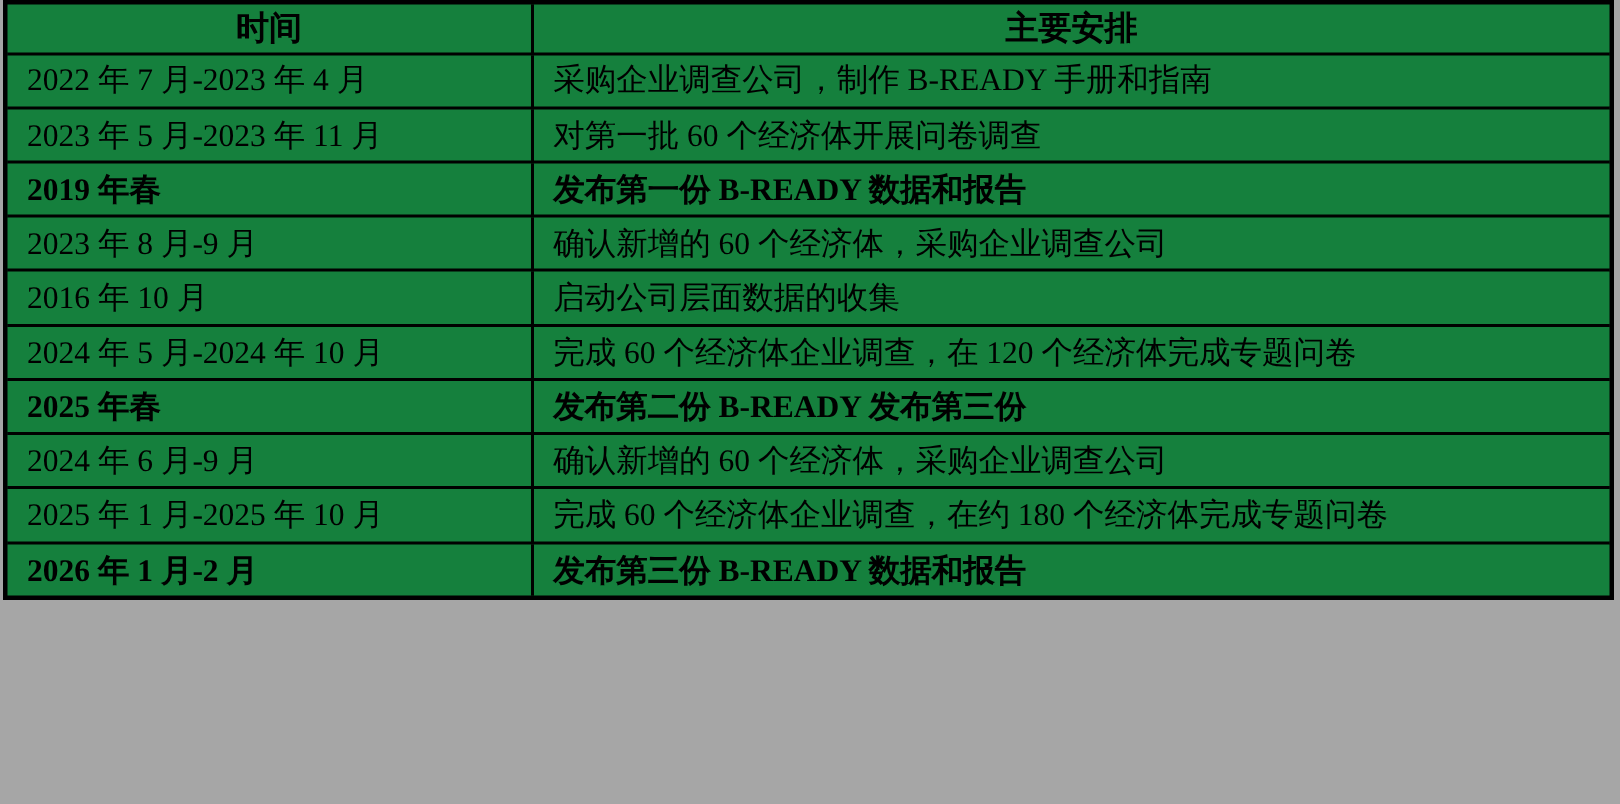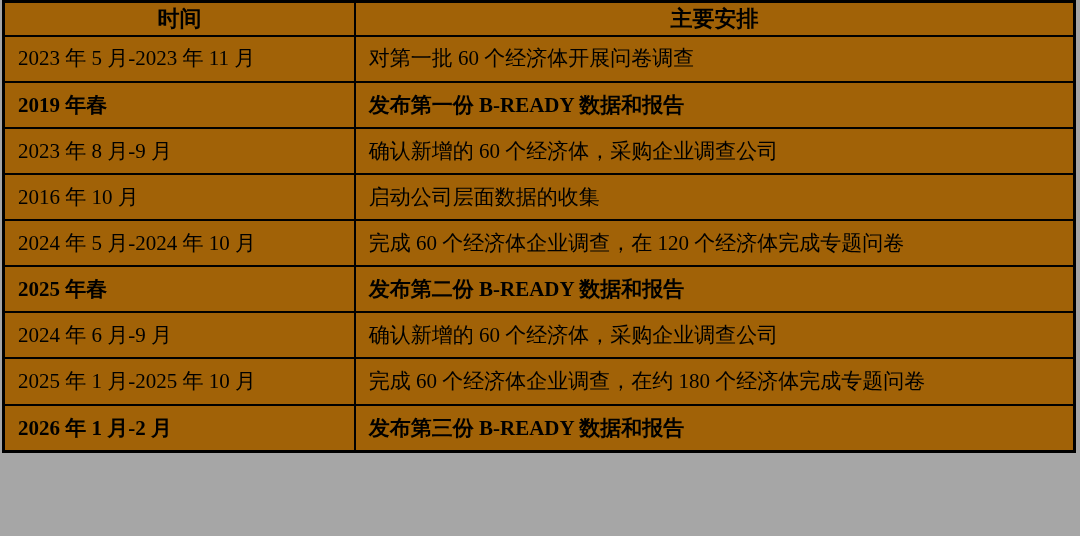--- a/index.html
+++ b/index.html
@@ -15,24 +15,24 @@
   .page {
     width: 1080px;
     height: 536px;
     position: relative;
   }
   table.schedule {
     position: absolute;
     left: 2px;
     top: 0px;
     width: 1074px;
-    height: 453px;
+    height: 400px;
     border-collapse: collapse;
     table-layout: fixed;
-    background: #a16207;
+    background: #15803d;
   }
   table.schedule, table.schedule th, table.schedule td {
     border: 2px solid #000000;
   }
   table.schedule { border-width: 3px; }
   th, td {
     padding: 2px 10px 2px 13px;
     vertical-align: middle;
     font-size: 21px;
     line-height: 1.25;
@@ -61,20 +61,24 @@
       <col class="plan-col">
     </colgroup>
     <thead>
       <tr>
         <th>时间</th>
         <th>主要安排</th>
       </tr>
     </thead>
     <tbody>
       <tr>
+        <td>2022 年 7 月-2023 年 4 月</td>
+        <td>采购企业调查公司，制作 B-READY 手册和指南</td>
+      </tr>
+      <tr>
         <td>2023 年 5 月-2023 年 11 月</td>
         <td>对第一批 60 个经济体开展问卷调查</td>
       </tr>
       <tr class="bold">
         <td>2019 年春</td>
         <td>发布第一份 B-READY 数据和报告</td>
       </tr>
       <tr>
         <td>2023 年 8 月-9 月</td>
         <td>确认新增的 60 个经济体，采购企业调查公司</td>
@@ -82,21 +86,21 @@
       <tr>
         <td>2016 年 10 月</td>
         <td>启动公司层面数据的收集</td>
       </tr>
       <tr>
         <td>2024 年 5 月-2024 年 10 月</td>
         <td>完成 60 个经济体企业调查，在 120 个经济体完成专题问卷</td>
       </tr>
       <tr class="bold">
         <td>2025 年春</td>
-        <td>发布第二份 B-READY 数据和报告</td>
+        <td>发布第二份 B-READY 发布第三份</td>
       </tr>
       <tr>
         <td>2024 年 6 月-9 月</td>
         <td>确认新增的 60 个经济体，采购企业调查公司</td>
       </tr>
       <tr>
         <td>2025 年 1 月-2025 年 10 月</td>
         <td>完成 60 个经济体企业调查，在约 180 个经济体完成专题问卷</td>
       </tr>
       <tr class="bold">

